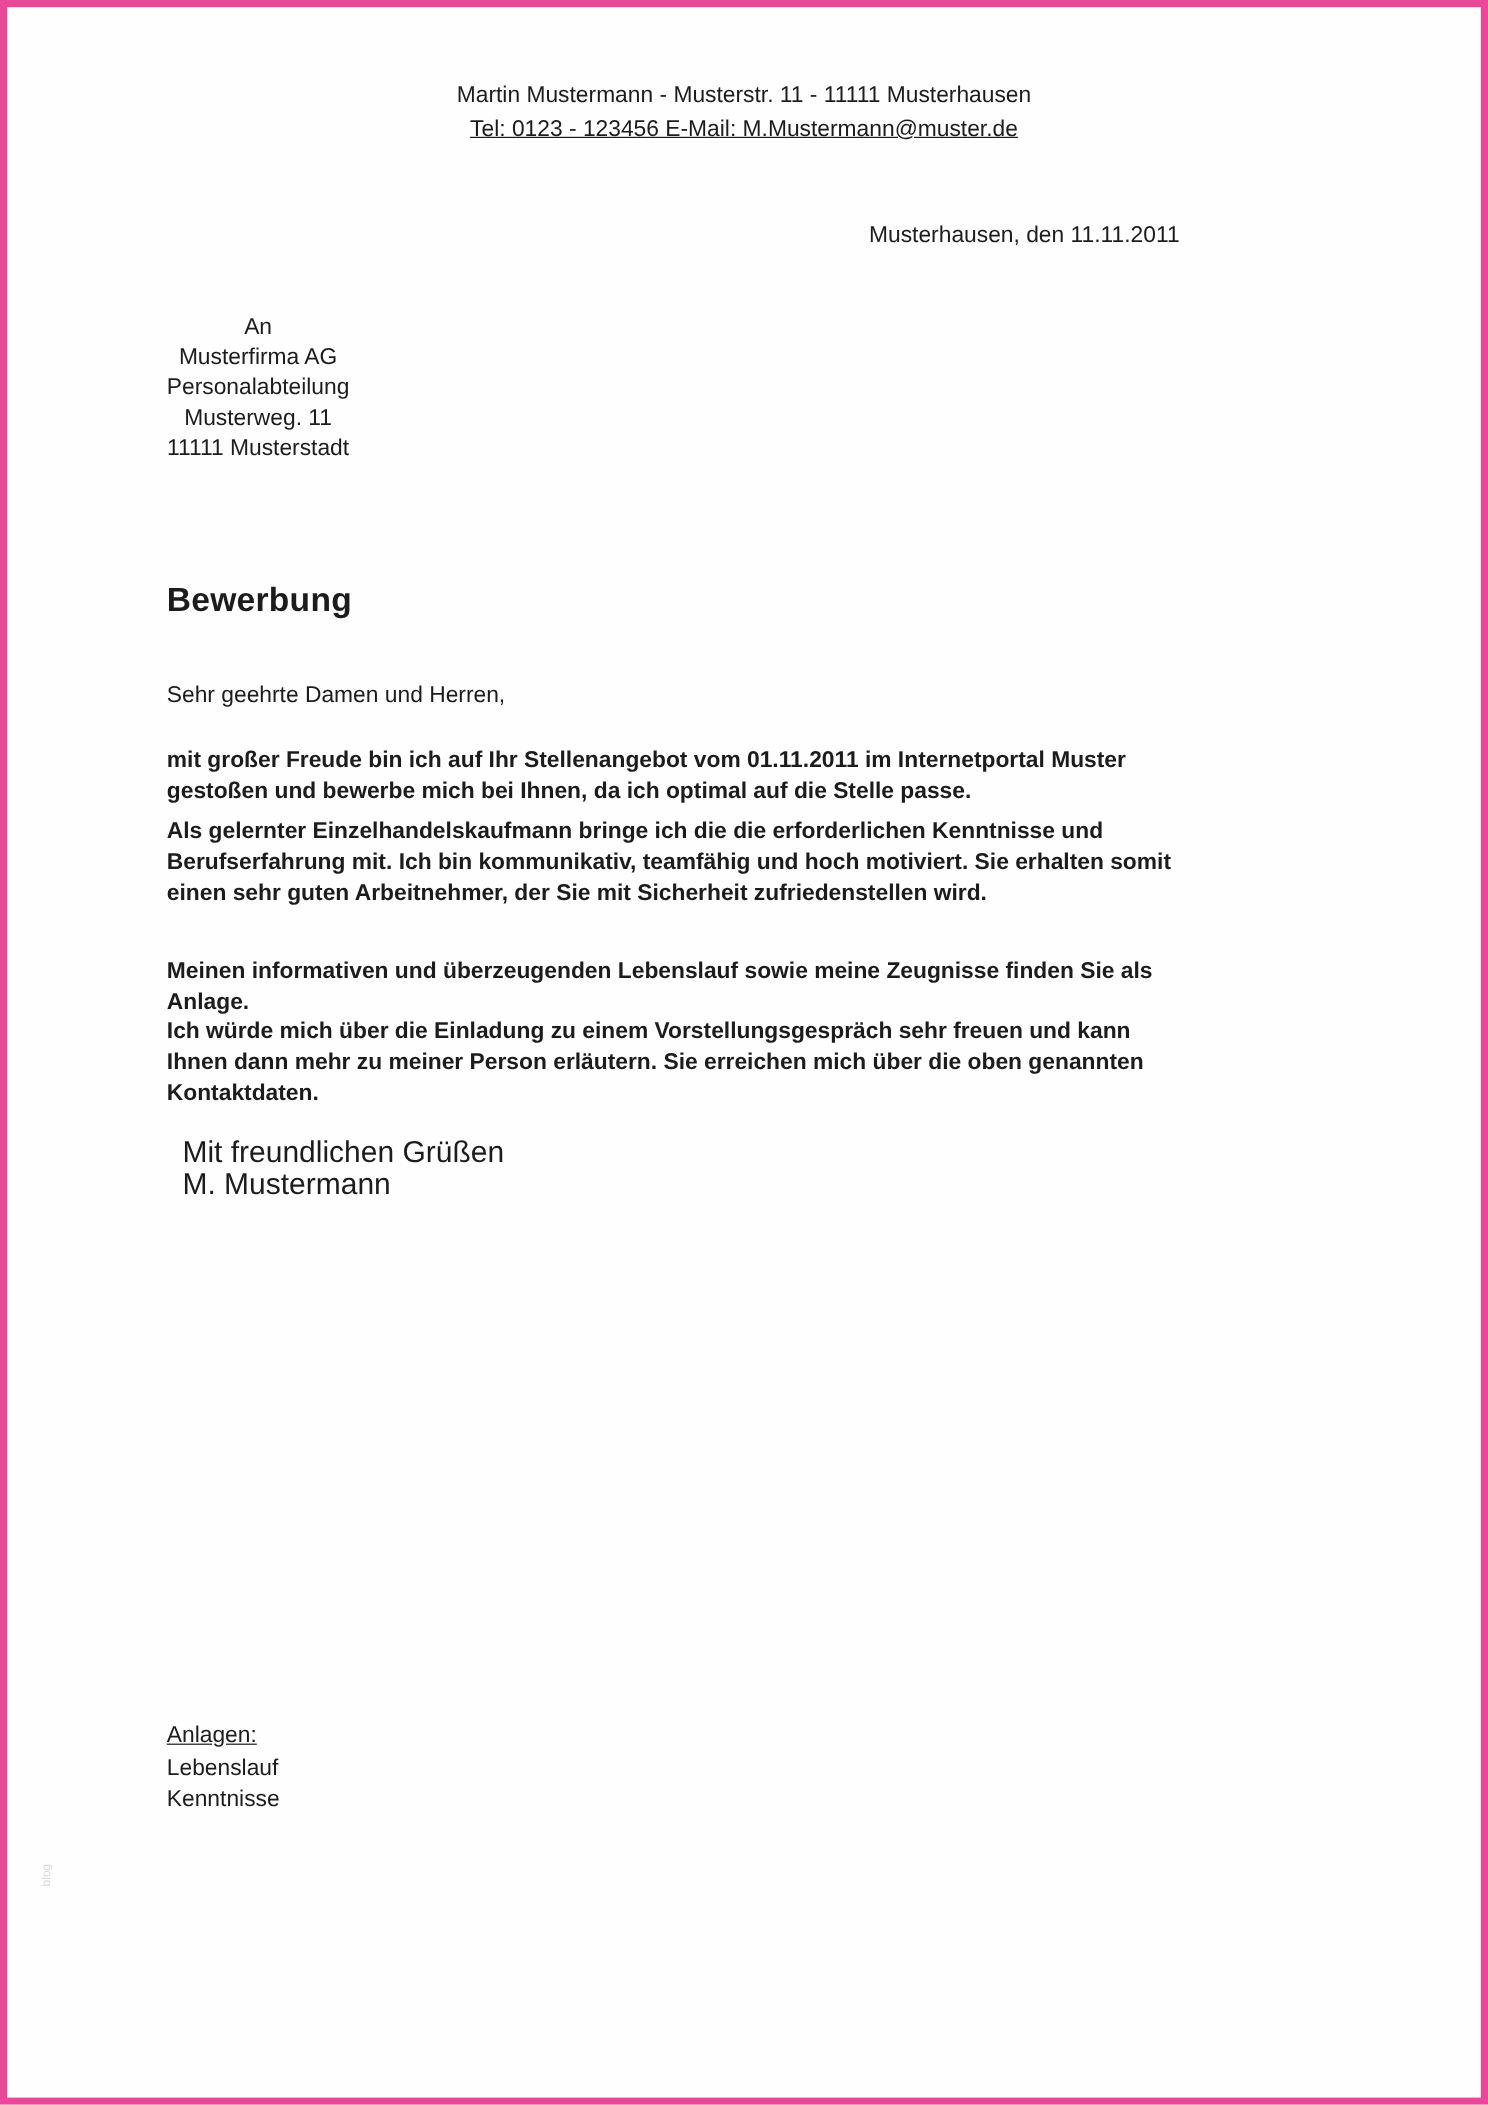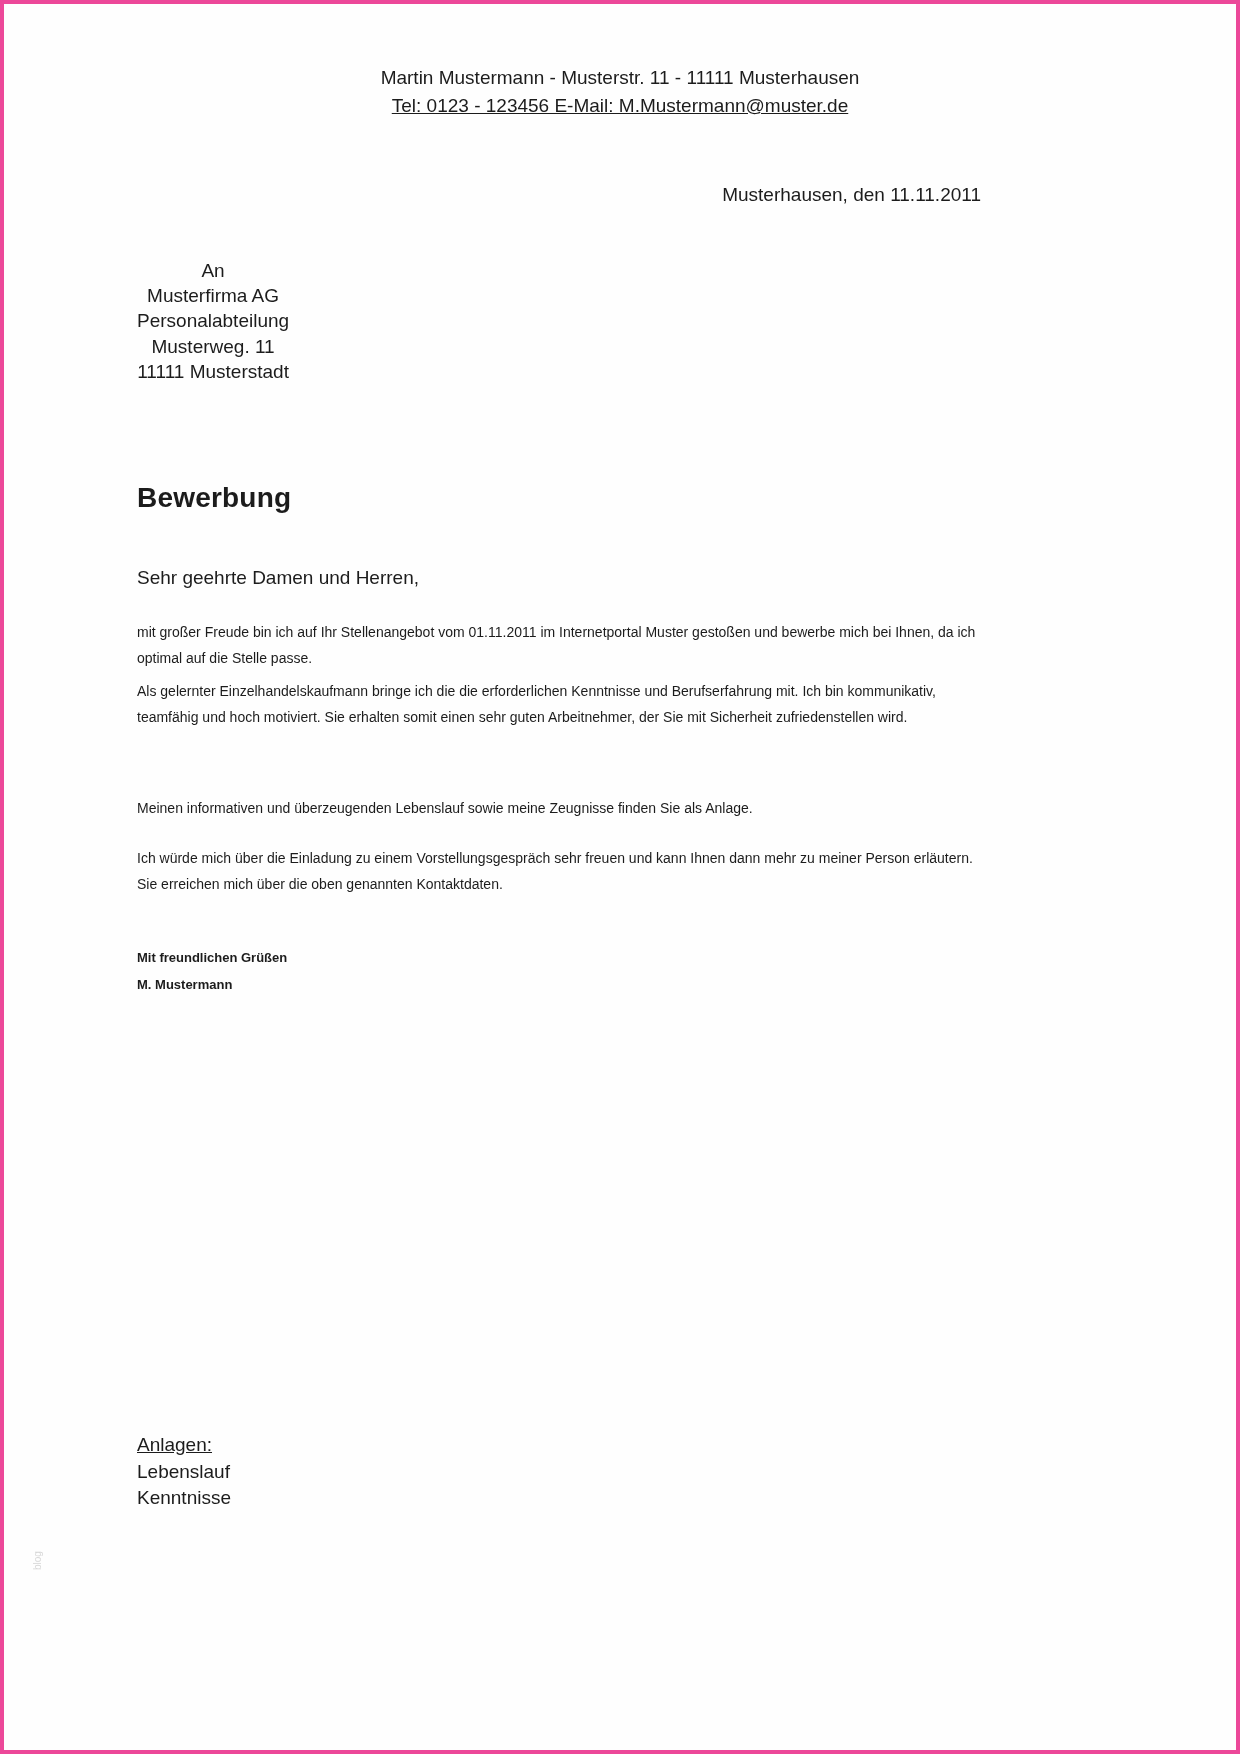--- a/index.html
+++ b/index.html
@@ -6,21 +6,21 @@
     margin: 0;
     padding: 0;
     background: #ffffff;
   }
   .page {
     position: relative;
     width: 1240px;
     height: 1754px;
     background: #fefefe;
     box-sizing: border-box;
-    border: 4px solid #ec4899;
+    border: 6px solid #ec4899;
     font-family: "Liberation Sans", "DejaVu Sans", sans-serif;
     color: #1c1c1c;
     overflow: hidden;
   }
   .abs { position: absolute; }
   .header-block {
     top: 60px;
     left: 0;
     width: 100%;
     text-align: center;
@@ -50,33 +50,33 @@
     letter-spacing: 0.2px;
   }
   .salutation {
     top: 563px;
     left: 133px;
     font-size: 19px;
   }
   .para {
     left: 133px;
     width: 848px;
-    font-size: 14px;
+    font-size: 19px;
     line-height: 26px;
+    font-weight: bold;
   }
   .p1 { top: 615px; }
   .p2 { top: 674px; }
   .p3 { top: 791px; }
   .p4 { top: 841px; }
   .closing-block {
     top: 941px;
-    left: 133px;
-    font-size: 13px;
+    left: 146px;
+    font-size: 25px;
     line-height: 26.5px;
-    font-weight: bold;
   }
   .attachments-block {
     top: 1428px;
     left: 133px;
     font-size: 19px;
     line-height: 26.5px;
   }
   .attachments-heading { text-decoration: underline; }
   .watermark {
     top: 1566px;

